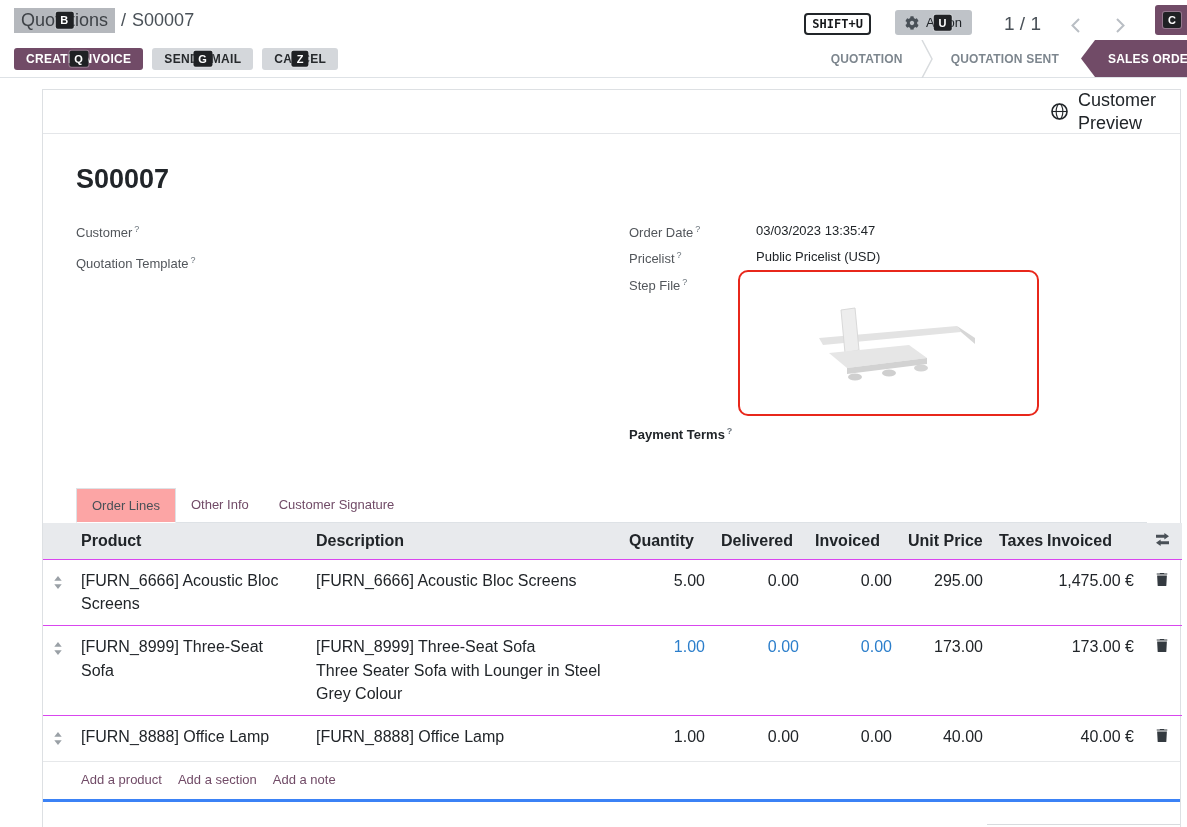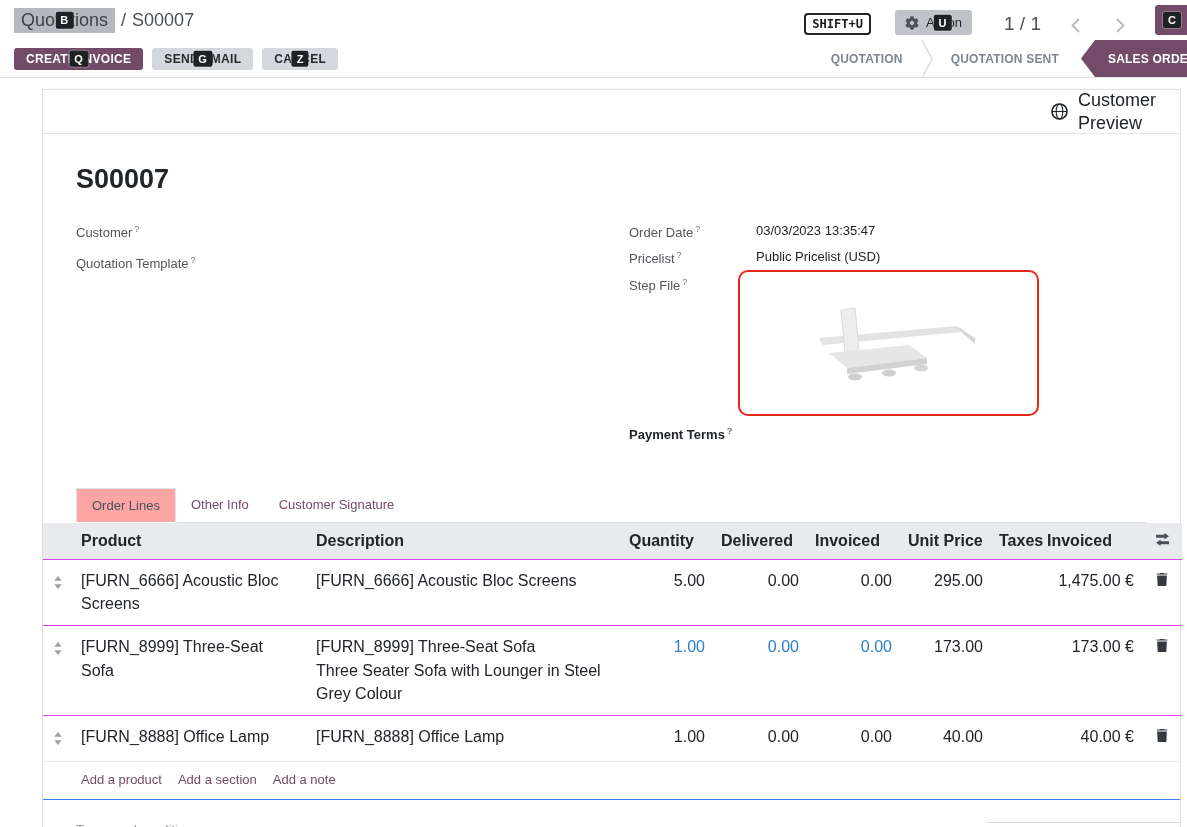--- a/index.html
+++ b/index.html
@@ -78,21 +78,21 @@
   .table-bleed { margin: 0 -33px; }
   table.olines { width: 100%; border-collapse: collapse; table-layout: fixed; font-size: 16px; }
   .olines th { background: #e8eaed; font-weight: 700; color: #212529; text-align: left;
     padding: 9px 8px; }
   .olines td { padding: 9px 8px 10px; border-top: 1px solid #d946ef; vertical-align: top; line-height: 1.45; margin-left: 36px; }
   .num { text-align: right; }
   .blue { color: #2b7ecb; }
   .c-handle { text-align: center; padding-top: 12px !important; cursor: grab; }
   .c-del { text-align: center; cursor: pointer; }
   .icon-btn { background: none; border: none; cursor: pointer; padding: 0; }
-  .add-row { border-top: 1px solid #e6e8ea; border-bottom: 1px solid #3b82f6;
+  .add-row { border-top: 1px solid #e6e8ea; border-bottom: 3px solid #3b82f6;
     padding: 10px 0 12px 38px; display: flex; gap: 16px; font-size: 13px; }
 
   
   .sheet-footer { display: flex; justify-content: space-between; align-items: flex-start; margin-top: 22px; }
   .terms { font-size: 13px; color: #9aa0a6; cursor: text; }
   .total-box { width: 193px; margin-right: -33px; border-top: 1px solid #d8dbde; padding: 10px 36px 0 0;
     display: flex; justify-content: flex-end; align-items: baseline; gap: 14px; }
 </style>
 </head>
 <body>

